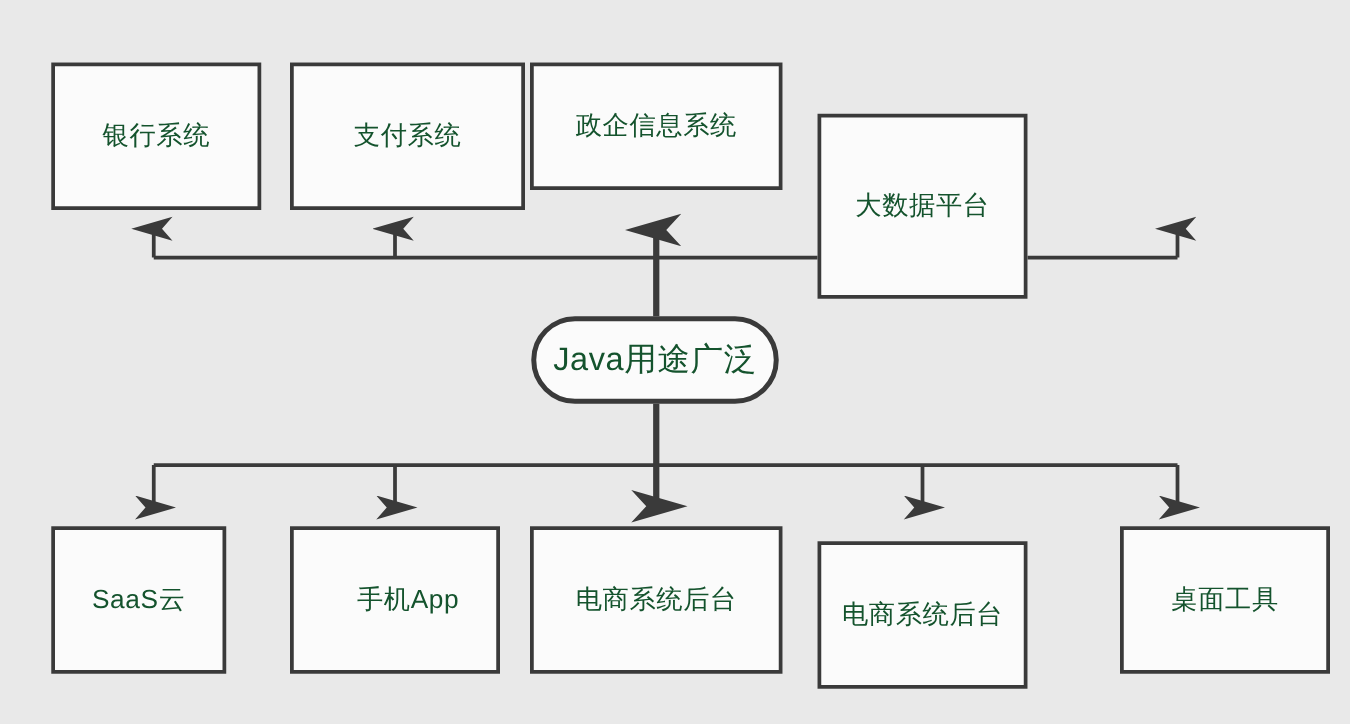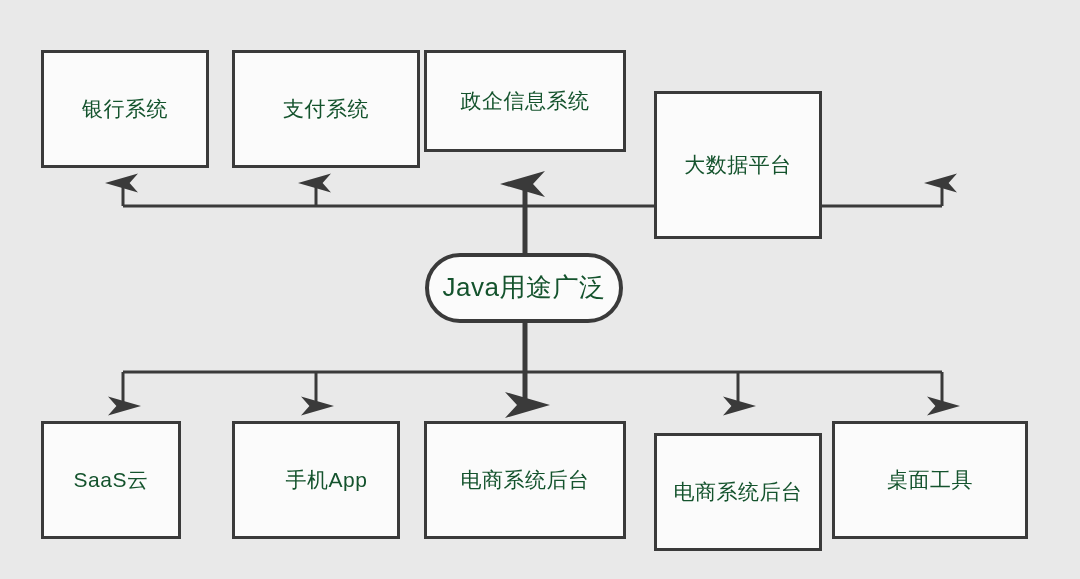--- a/index.html
+++ b/index.html
@@ -59,21 +59,21 @@
   .top-3 { left: 424px; top: 50px;  width: 202px; height: 102px; }
   .top-4 { left: 654px; top: 50px;  width: 168px; height: 148px; margin-top: 41px; }
   .top-5 { left: 862px; top: 50px;  width: 168px; height: 118px; }
   
   .center-node { left: 425px; top: 253px; width: 198px; height: 70px; }
   
   .bot-1 { left: 41px;  top: 421px; width: 140px; height: 118px; }
   .bot-2 { left: 232px; top: 421px; width: 168px; height: 118px; padding-left: 21px; }
   .bot-3 { left: 424px; top: 421px; width: 202px; height: 118px; }
   .bot-4 { left: 654px; top: 421px; width: 168px; height: 118px; margin-top: 12px; }
-  .bot-5 { left: 832px; top: 421px; width: 196px; height: 118px; }
+  .bot-5 { left: 896px; top: 421px; width: 168px; height: 118px; }
 </style>
 </head>
 <body>
 
 <div id="diagram-root">
 
   <svg id="edge-layer" viewBox="0 0 1080 579" width="1080" height="579" xmlns="http://www.w3.org/2000/svg">
     <defs>
       <marker id="arrow-up" markerWidth="12" markerHeight="12" refX="3.2" refY="6" orient="auto" markerUnits="strokeWidth">
         <path d="M0,11 L3.2,0 L6.4,11 L3.2,8.2 Z" fill="#3a3a3a"></path>

